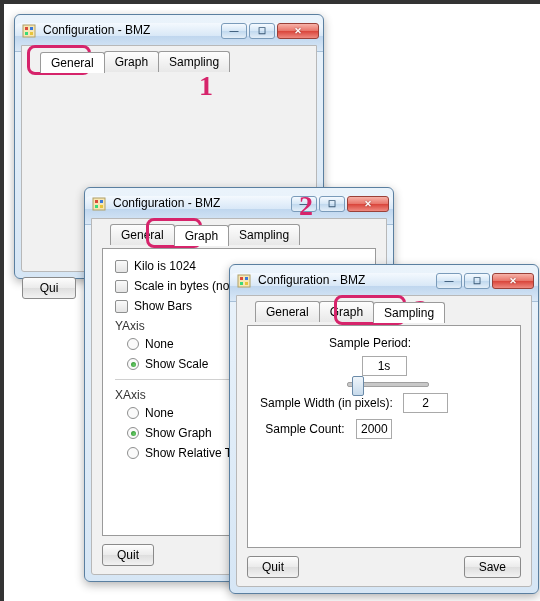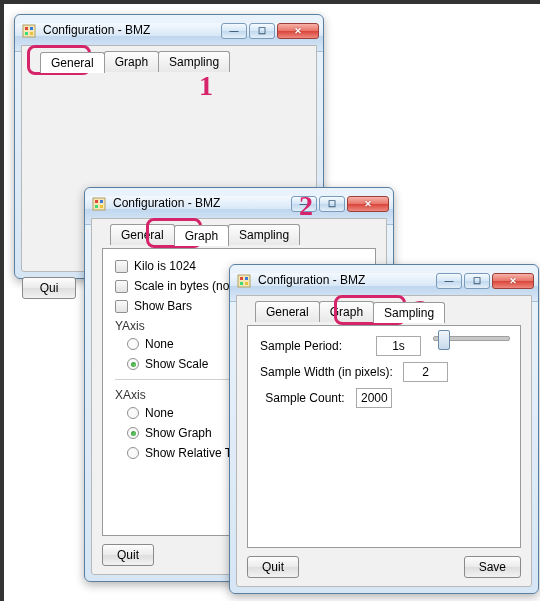--- a/index.html
+++ b/index.html
@@ -329,21 +329,21 @@
     <span class="win-btn">☐</span>
     <span class="win-btn close">✕</span>
   </div>
   <div class="client">
     <div class="tabstrip">
       <div class="tab">General</div>
       <div class="tab">Graph</div>
       <div class="tab active">Sampling</div>
     </div>
     <div class="tabpane">
-      <div class="row" style="gap:6px;">
+      <div class="row" style="gap:6px;flex-direction:column;">
         <span style="width:110px;">Sample Period:</span>
         <span class="textbox" style="width:45px;">1s</span>
         <div class="slider sm-slider">
           <div class="slider-track">
               <div class="slider-thumb" style="left:4px;"></div>
             </div>
         </div>
       </div>
       <div class="row" style="gap:3px;">
         <span style="width:140px;">Sample Width (in pixels):</span>

